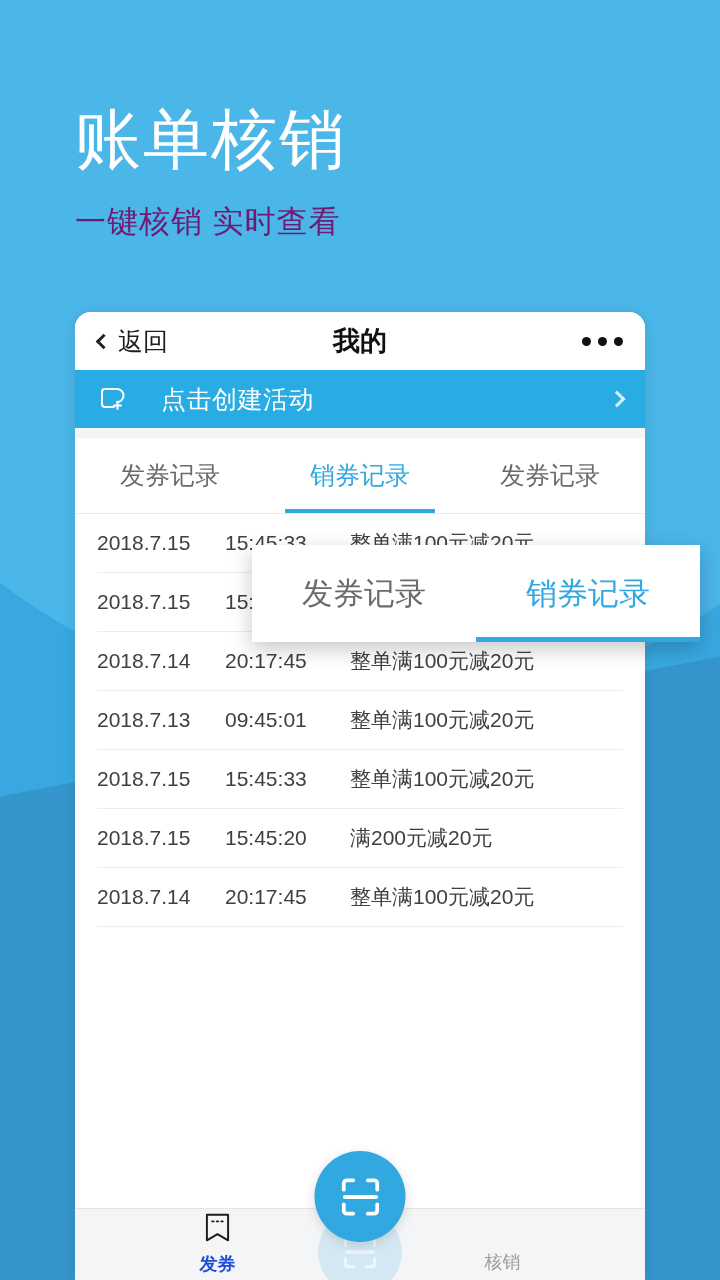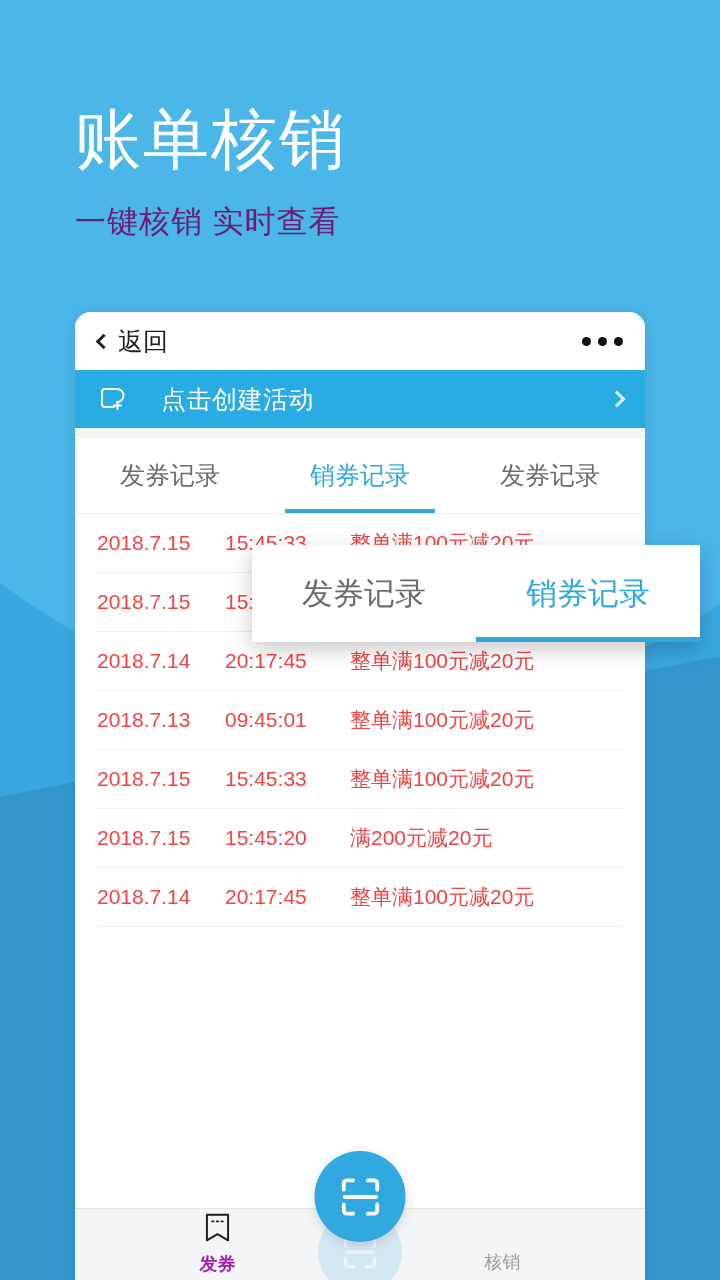--- a/index.html
+++ b/index.html
@@ -101,21 +101,21 @@
   .tab.active::after {
     content:""; position:absolute; bottom:0; left:50%;
     transform:translateX(-50%);
     width:150px; height:4px; background:#32a8e0;
   }
   
   .list { background:#fff; padding:0 22px; }
   .row {
     height:59px; display:flex; align-items:center;
     border-bottom:1px solid #ededed;
-    font-size:21px; color:#ef4444;
+    font-size:21px; color:#404040;
   }
   .row .date { width:128px; flex:0 0 128px; }
   .row .time { width:125px; flex:0 0 125px; }
   .row .desc { flex:1; }
   
   .callout {
     position:absolute; left:252px; top:545px;
     width:448px; height:97px;
     background:#ffffff;
     box-shadow:0 7px 20px rgba(0,0,0,.22);
@@ -136,21 +136,21 @@
     height:72px; background:#f4f5f7;
     border-top:1px solid #e3e4e6;
     display:flex; z-index:20;
   }
   .bnav-item {
     flex:1; display:flex; flex-direction:column;
     align-items:center; justify-content:center; gap:5px;
     cursor:pointer;
   }
   .bnav-label { font-size:18px; color:#9b9b9b; }
-  .bnav-item.active .bnav-label { color:#a21caf; font-weight:600; }
+  .bnav-item.active .bnav-label { color:#1d4ed8; font-weight:600; }
   
   .fab {
     position:absolute; left:50%; transform:translateX(-50%);
     bottom:38px; width:91px; height:91px; border-radius:50%;
     background:#32a8e0;
     display:flex; align-items:center; justify-content:center;
     z-index:30; cursor:pointer;
     box-shadow:0 3px 12px rgba(0,0,0,.14);
   }
   .fab-ghost {
@@ -174,20 +174,21 @@
     <div class="hero-sub">一键核销  实时查看</div>
   </div>
 
   <div class="phone">
 
     <div class="navbar">
       <div class="nav-back">
         <span class="chev"></span>
         <span class="nav-back-label">返回</span>
       </div>
+      <div class="nav-title">我的</div>
       <div class="nav-more">
         <i></i>
         <i></i>
         <i></i>
       </div>
     </div>
 
     <div class="create-banner">
       <span class="create-icon">
         <svg viewBox="0 0 30 30" width="30" height="30" fill="none" stroke="#ffffff" stroke-width="2" stroke-linecap="round" stroke-linejoin="round">

